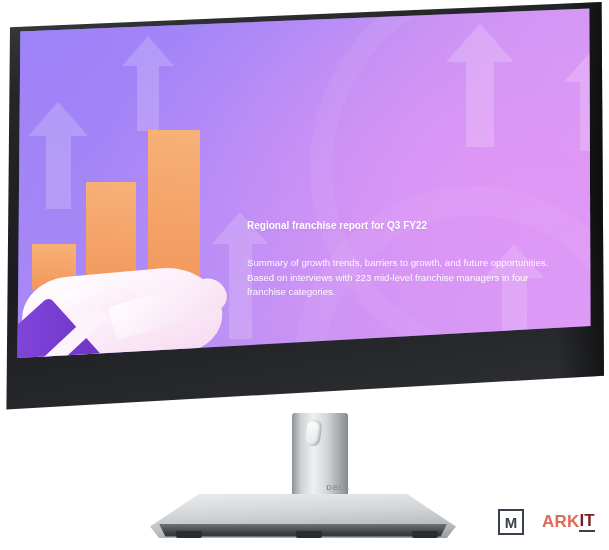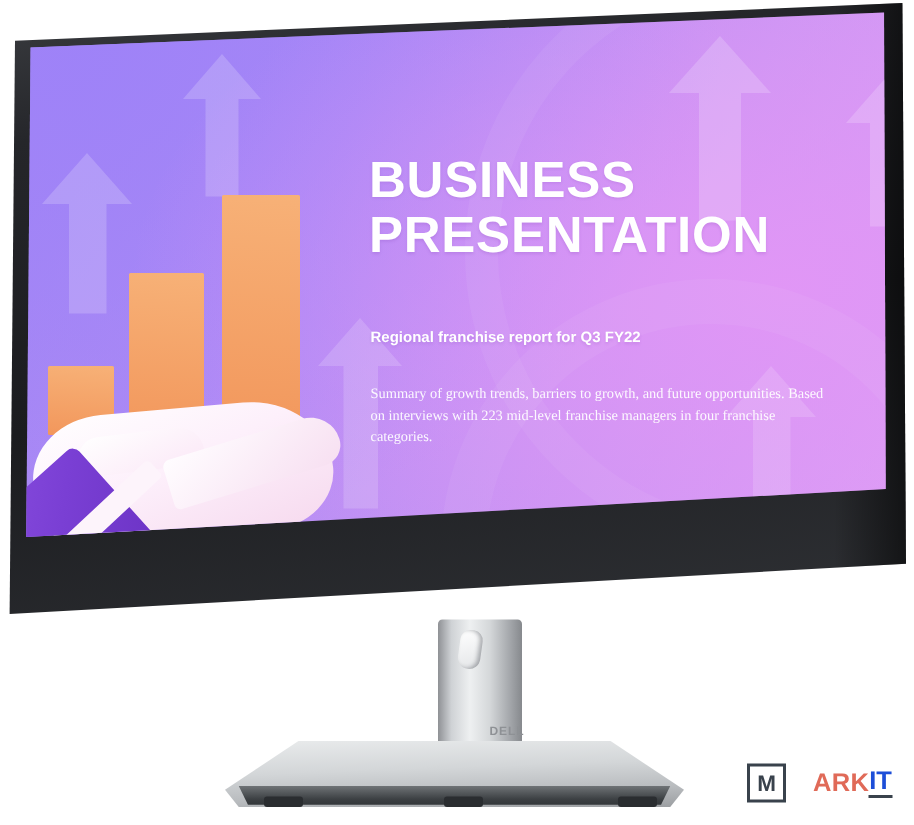--- a/index.html
+++ b/index.html
@@ -63,21 +63,21 @@
     color:#ffffff;font-weight:bold;font-size:34px;line-height:1.10;
     letter-spacing:.5px;text-shadow:0 1px 2px rgba(120,60,170,.18);
   }
   .subtitle{
     position:absolute;left:233px;top:214px;width:330px;
     color:#ffffff;font-weight:bold;font-size:10px;line-height:1.2;
     text-shadow:0 1px 2px rgba(120,60,170,.18);
   }
   .body-copy{
     position:absolute;left:233px;top:250px;width:310px;
-    color:rgba(255,255,255,.93);font-size:9.6px;line-height:1.52;font-weight:normal;font-family:Liberation Serif, serif;
+    color:rgba(255,255,255,.93);font-size:9.6px;line-height:1.52;font-weight:normal;
   }
 
   
   .illus{position:absolute;left:0px;top:120px;width:230px;height:260px;}
 
   .bar{position:absolute;bottom:96px;border-radius:1px;
        background:linear-gradient(185deg,#f7b177 0%,#f2975c 100%);}
   .bar.b1{left:18px;width:44px;height:46px;}
   .bar.b2{left:72px;width:50px;height:108px;}
   .bar.b3{left:134px;width:52px;height:160px;}
@@ -146,21 +146,21 @@
   .foot.f3{left:412px;width:26px;}
 
   
   .watermark{position:absolute;left:498px;top:509px;display:flex;align-items:center;}
   .wm-box{
     width:22px;height:22px;border:2.5px solid #39424c;display:flex;
     align-items:center;justify-content:center;color:#39424c;
     font-size:15px;font-weight:bold;line-height:1;
   }
   .wm-ark{color:#e06a58;font-size:17px;font-weight:bold;margin-left:18px;letter-spacing:.2px;}
-  .wm-it{color:#1d4ed8;font-size:17px;font-weight:bold;border-bottom:2px solid #39424c;line-height:1.05;}
+  .wm-it{color:#7f1d1d;font-size:17px;font-weight:bold;border-bottom:2px solid #39424c;line-height:1.05;}
 </style>
 </head>
 <body>
 
 <div id="stage">
 
   <div class="monitor">
 
     <div class="panel-wrap">
       <div class="panel-outer"></div>
@@ -207,24 +207,20 @@
               <div class="thumb"></div>
               <div class="fingers"></div>
               <div class="cuff">
                 <div class="dot d1"></div>
                 <div class="dot d2"></div>
 
               </div>
               <div class="cuff-band"></div>
             </div>
 
-            <div class="title">
-              <div>BUSINESS</div>
-              <div>PRESENTATION</div>
-            </div>
 
             <div class="subtitle">Regional franchise report for Q3 FY22</div>
 
             <div class="body-copy">Summary of growth trends, barriers to growth, and future opportunities. Based on interviews with 223 mid-level franchise managers in four franchise categories.</div>
 
           </div>
         </div>
       </div>
     </div>
 

